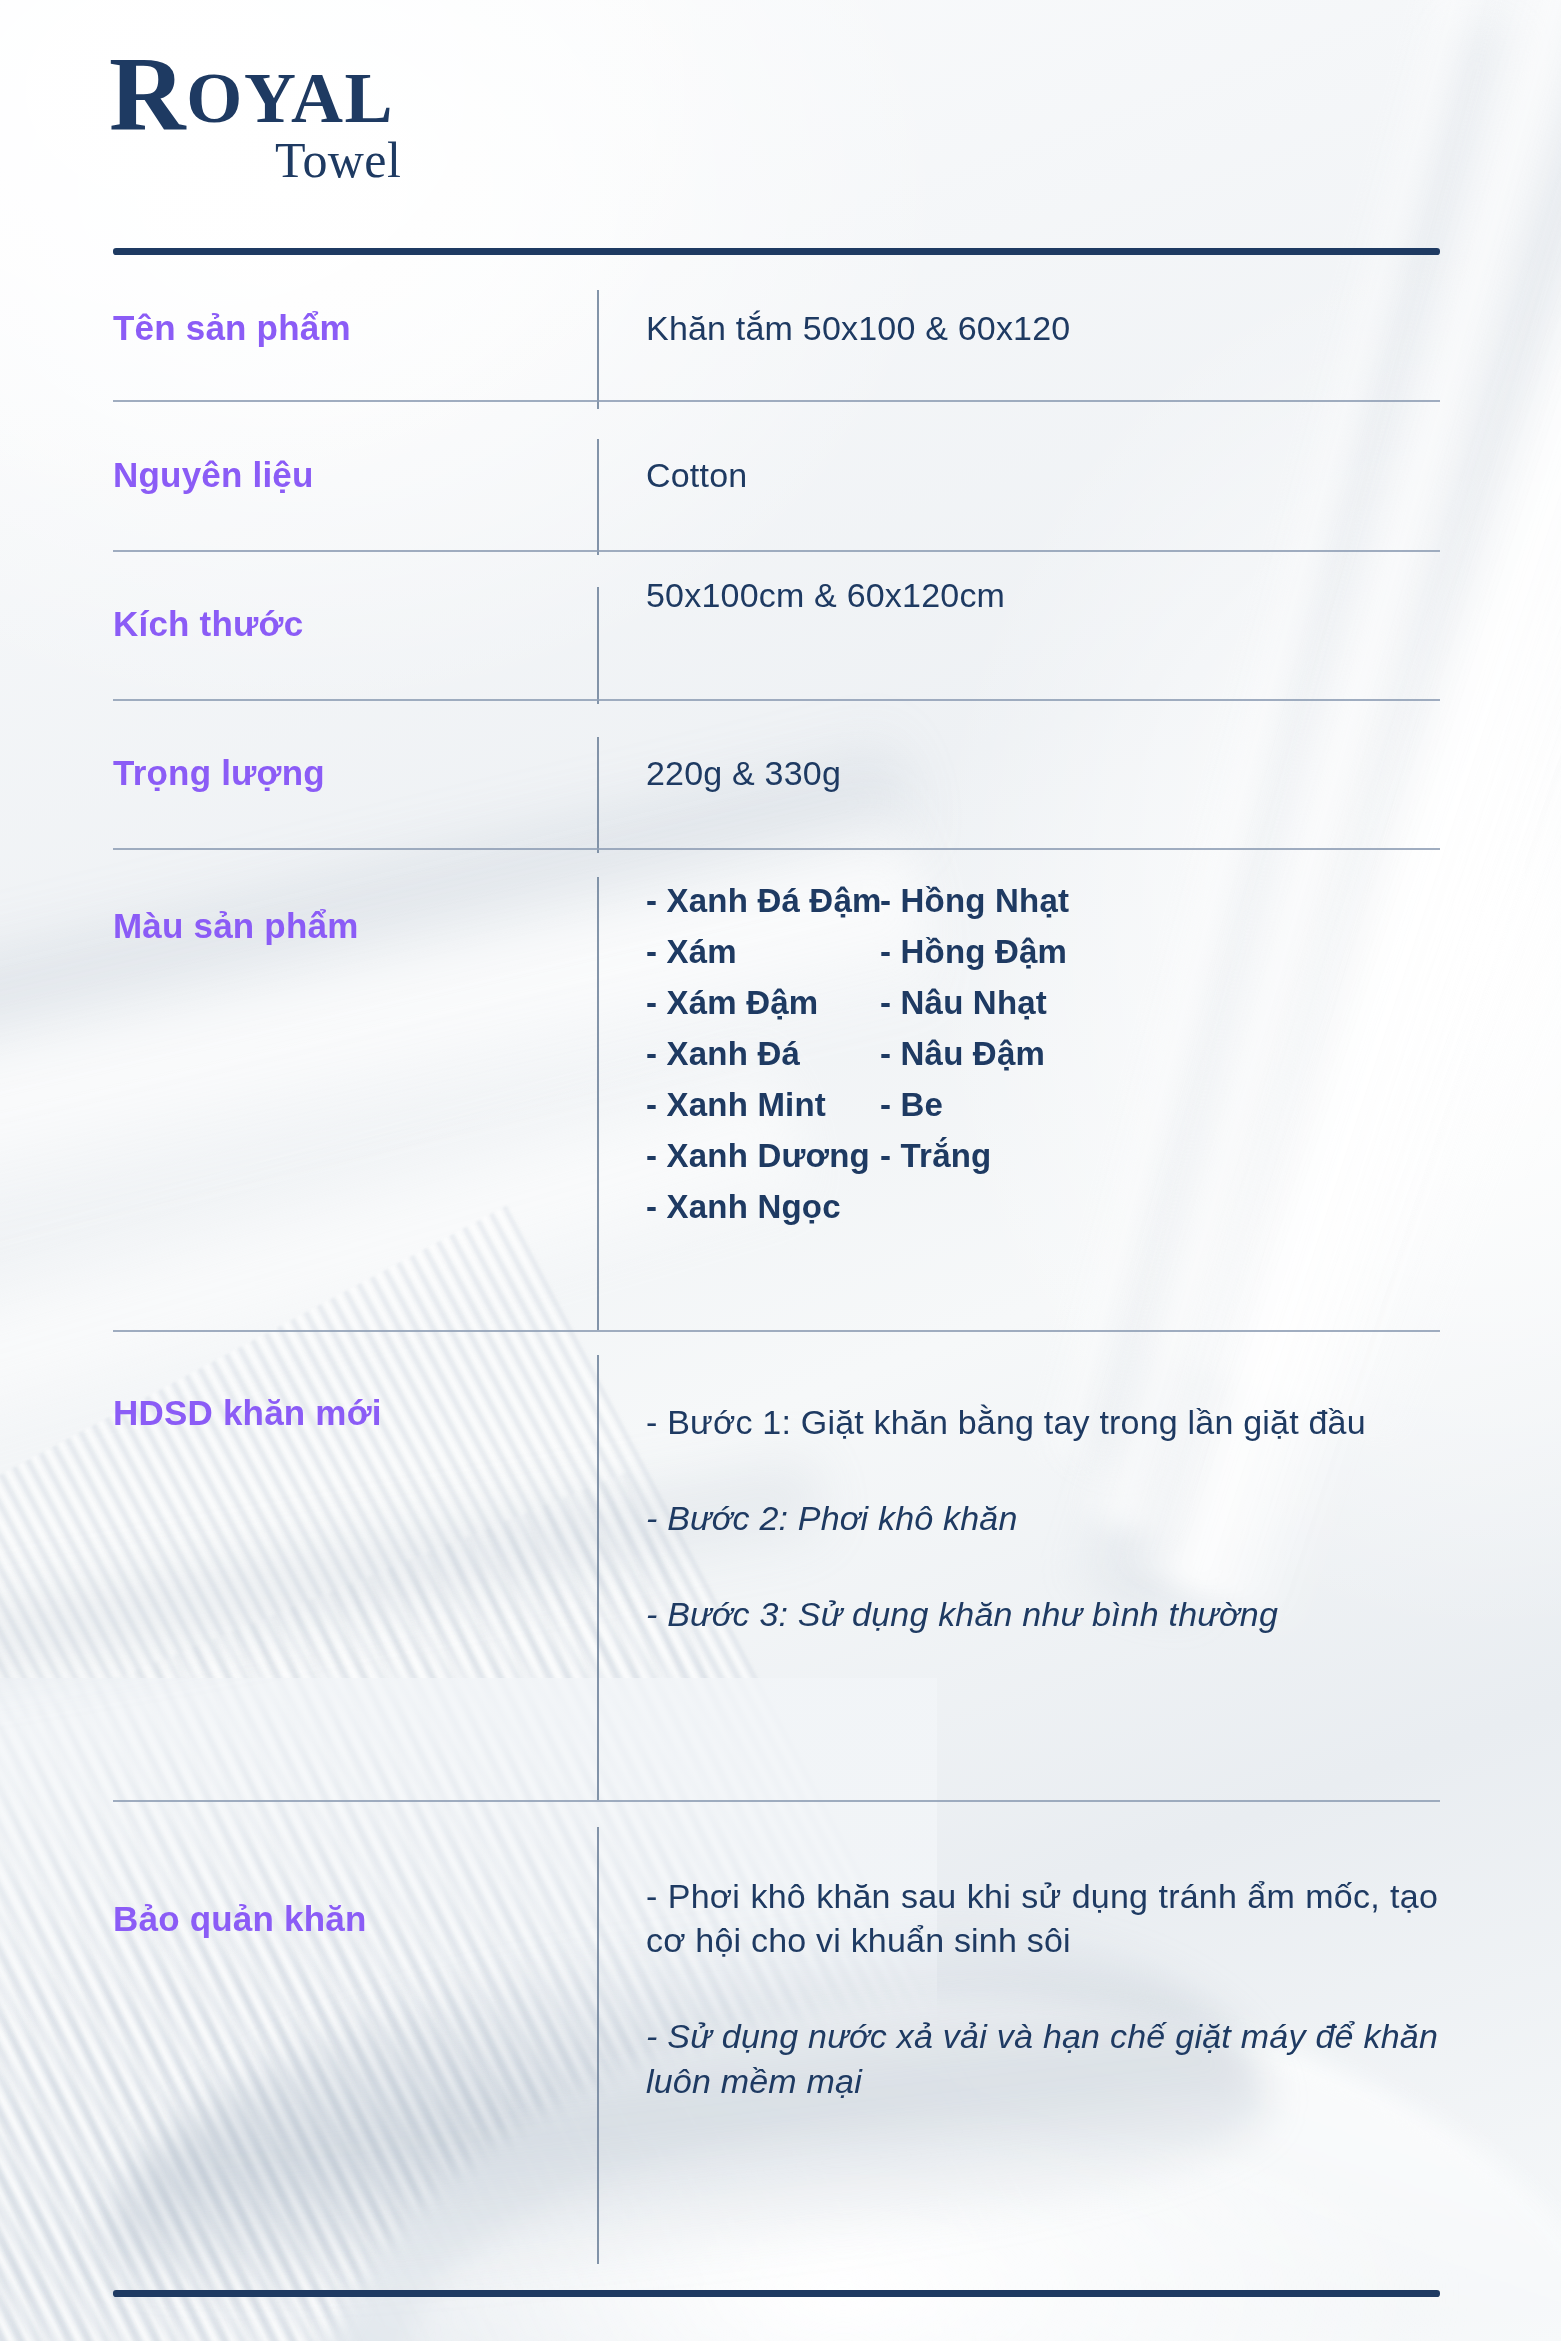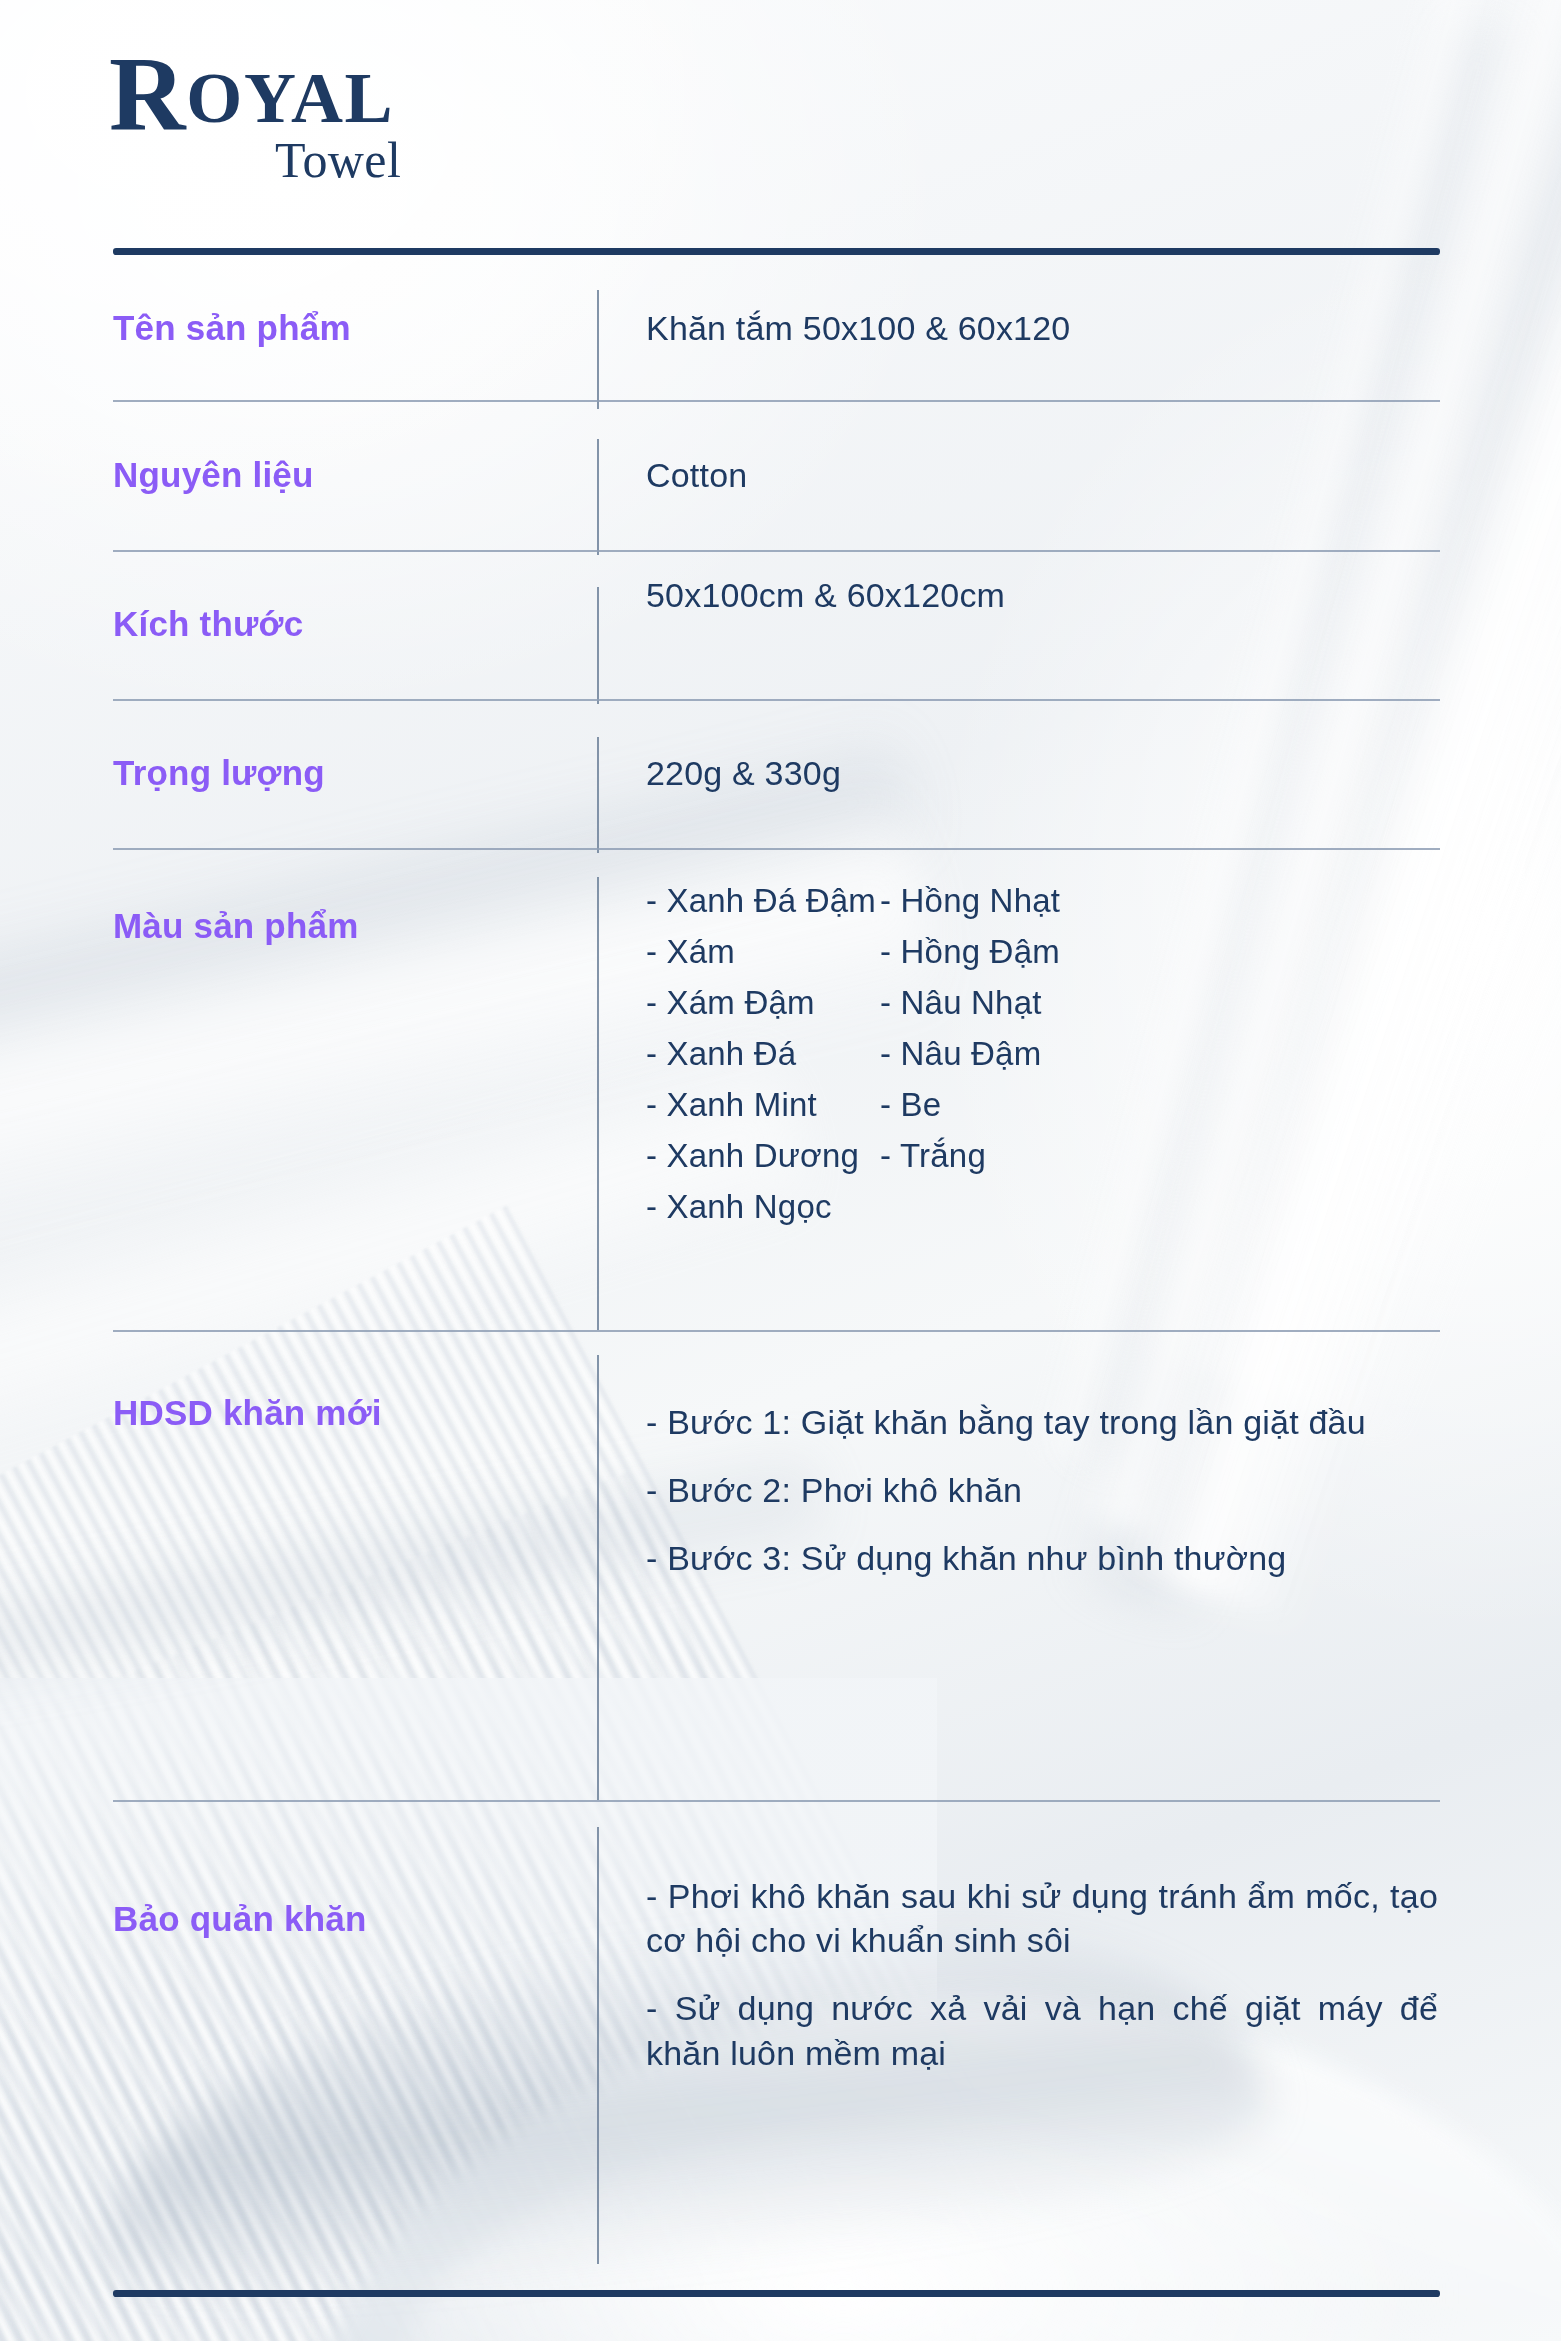--- a/index.html
+++ b/index.html
@@ -180,30 +180,30 @@
     letter-spacing:0.2px; white-space:nowrap;
   }
   .vdiv { position:absolute; left:597px; width:1.6px; background:#7688a0; opacity:.9; }
   .cell-value {
     position:absolute; left:646px; width:796px;
     font-size:34px; color:#1e3a62; letter-spacing:0.2px;
   }
   .cell-value.nowrap { white-space:nowrap; }
 
   
-  .color-grid { display:block; }
+  .color-grid { display:block;font-weight:bold; }
   .color-grid .crow { display:flex; }
   .color-grid .c1 { width:234px; }
   .color-grid .c2 { width:234px; }
   .color-grid .citem { font-size:33px; color:#1e3a62; line-height:1.0; padding:0 0 18px 0; white-space:nowrap; }
 
   
   .instr { font-size:34px; color:#1e3a62; line-height:1.30; text-align:justify; text-justify:inter-word; width:792px; }
   .instr p { margin-bottom:0; }
-  .instr p + p { margin-top:24px; }
+  .instr p + p { margin-top:52px;font-style:italic; }
 </style>
 </head>
 <body>
 
 <div id="bg">
   <div class="bg-base"></div>
   <div class="topleft-glow"></div>
   <div class="shade h1"></div>
   <div class="shade h2"></div>
   <div class="sheen s4"></div>

